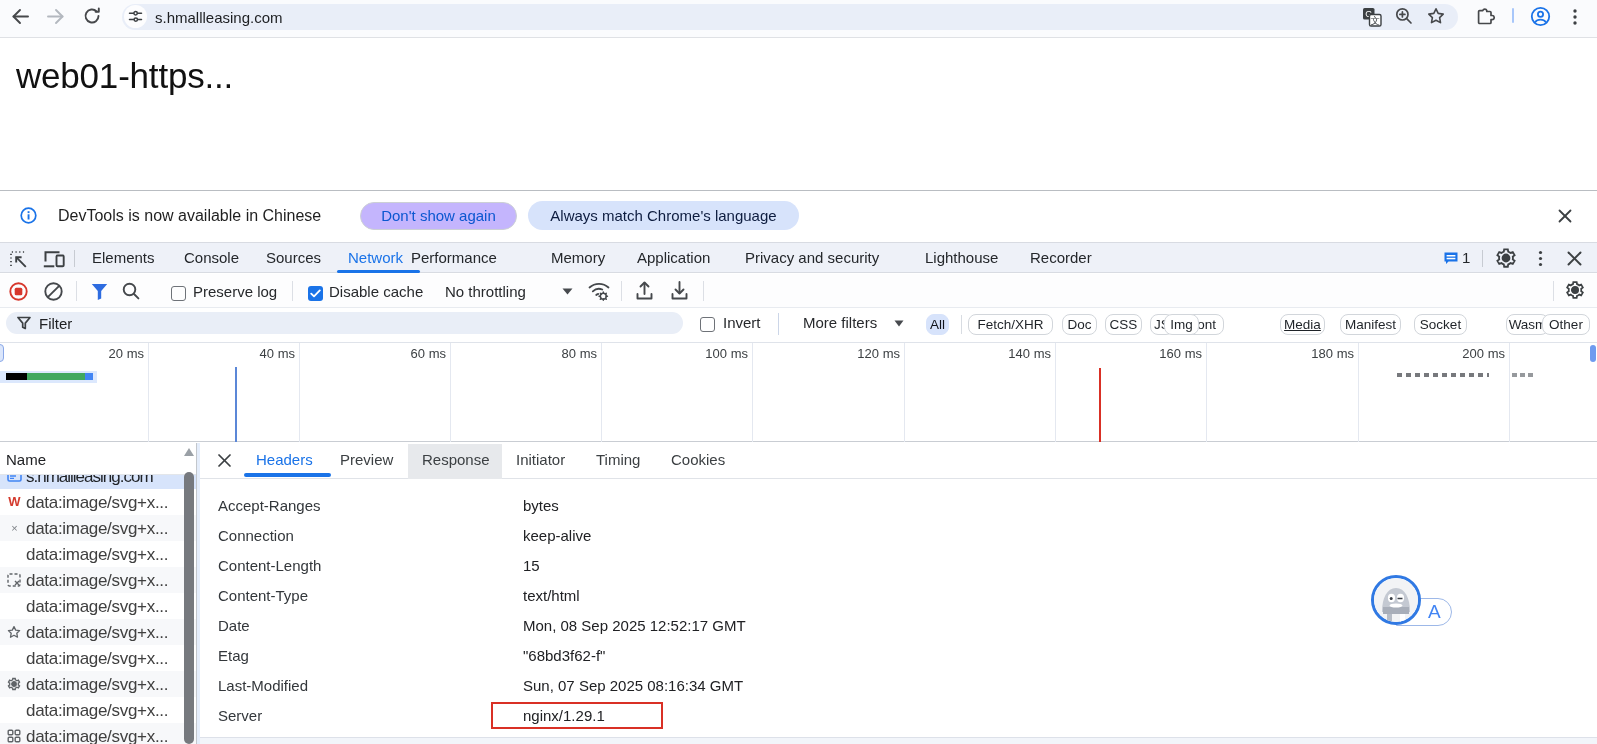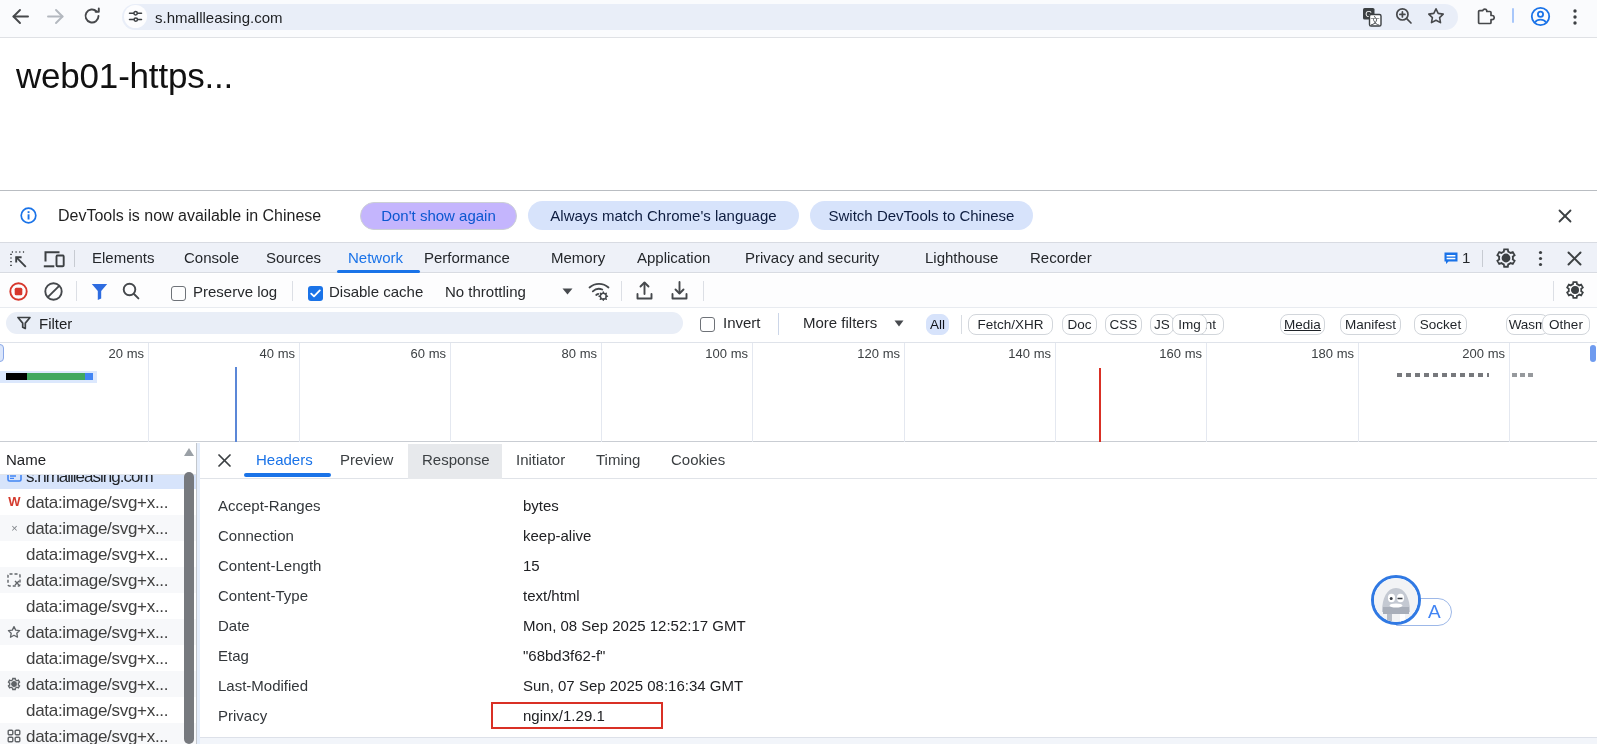--- a/index.html
+++ b/index.html
@@ -83,21 +83,20 @@
 
 <div class="abs" style="left:0;top:191px;width:1597px;height:51px;background:#fff;">
   <svg class="abs" style="left:20px;top:16px" width="17" height="17" viewBox="0 0 17 17" fill="none">
       <circle cx="8.5" cy="8.5" r="7.3" stroke="#1a73e8" stroke-width="1.7"></circle>
       <rect x="7.6" y="7.3" width="1.9" height="5.2" fill="#1a73e8"></rect>
       <rect x="7.6" y="4.2" width="1.9" height="1.9" fill="#1a73e8"></rect>
     </svg>
   <div class="abs" style="left:58px;top:16px;font-size:16px;color:#1f1f1f;">DevTools is now available in Chinese</div>
   <div class="abs" style="left:360px;top:11px;width:157px;height:28px;border:1px solid #ccd0d5;border-radius:14px;color:#0b57d0;font-size:15px;line-height:26px;text-align:center;background:#c4b5fd;">Don't show again</div>
   <div class="abs" style="left:528px;top:10px;width:271px;height:29px;background:#d7e3fb;border-radius:15px;color:#0d1c3f;font-size:15px;line-height:29px;text-align:center;">Always match Chrome's language</div>
-  <div class="abs" style="left:810px;top:10px;width:223px;height:29px;background:#d7e3fb;border-radius:15px;color:#0d1c3f;font-size:15px;line-height:29px;text-align:center;">Switch DevTools to Chinese</div>
   <svg class="abs" style="left:1557px;top:17px" width="16" height="16" viewBox="0 0 16 16" stroke="#3c4043" stroke-width="1.8" stroke-linecap="round">
       <path d="M2.5 2.5L13.5 13.5"></path>
       <path d="M13.5 2.5L2.5 13.5"></path>
     </svg>
 </div>
 
 <div class="abs" id="tabbar" style="left:0;top:242px;width:1597px;height:31px;background:#eef1f8;border-top:1px solid #d8dbe2;border-bottom:1px solid #d8dbe2;font-size:15px;color:#24272b;">
   <svg class="abs" style="left:9px;top:7px" width="19" height="19" viewBox="0 0 19 19" fill="none" stroke="#3c4043">
       <path d="M2 16V2h14" stroke-width="1.7" stroke-dasharray="1.2 2.5"></path>
       <path d="M7.2 7.2L16.8 16.8" stroke-width="1.9"></path>
@@ -107,21 +106,21 @@
       <path d="M2.5 10.5V1.2h14" stroke-width="2"></path>
       <path d="M0.8 15.3h10.5" stroke-width="2"></path>
       <rect x="13.5" y="4.5" width="7.2" height="10.8" rx="1.1" stroke-width="1.9" fill="#eef1f8"></rect>
     </svg>
   <div class="abs" style="left:74px;top:7px;width:1px;height:17px;background:#c7cbd2;"></div>
   <div class="abs" style="left:92px;top:6px;">Elements</div>
   <div class="abs" style="left:184px;top:6px;">Console</div>
   <div class="abs" style="left:266px;top:6px;">Sources</div>
   <div class="abs" style="left:348px;top:6px;color:#1a73e8;">Network</div>
   <div class="abs" style="left:337px;top:27px;width:83px;height:3px;background:#1a73e8;border-radius:2px;"></div>
-  <div class="abs" style="left:424px;top:6px;">Performance</div>
+  <div class="abs" style="left:411px;top:6px;">Performance</div>
   <div class="abs" style="left:551px;top:6px;">Memory</div>
   <div class="abs" style="left:637px;top:6px;">Application</div>
   <div class="abs" style="left:745px;top:6px;">Privacy and security</div>
   <div class="abs" style="left:925px;top:6px;">Lighthouse</div>
   <div class="abs" style="left:1030px;top:6px;">Recorder</div>
 
   <svg class="abs" style="left:1443px;top:7px" width="16" height="16" viewBox="0 0 16 16">
       <path d="M1.5 2.5h13v9h-9l-2.5 2.5v-2.5h-1.5z" fill="#1a73e8"></path>
       <rect x="3.6" y="5" width="8.8" height="1.5" fill="#fff"></rect>
       <rect x="3.6" y="7.8" width="8.8" height="1.5" fill="#fff"></rect>
@@ -220,21 +219,21 @@
   <svg class="abs" style="left:894px;top:12px" width="10" height="7" viewBox="0 0 10 7">
       <path d="M0.5 0.5h9L5 6.5z" fill="#474a4e"></path>
     </svg>
   <div class="abs chip" style="left:926px;width:23px;background:#d7e3fb;border-color:#d7e3fb;color:#10131a;">All</div>
   <div class="abs" style="left:961px;top:7px;width:1px;height:19px;background:#d8dce2;"></div>
   <div class="abs chip" style="left:968px;width:85px;">Fetch/XHR</div>
   <div class="abs chip" style="left:1062px;width:35px;">Doc</div>
   <div class="abs chip" style="left:1105px;width:37px;">CSS</div>
   <div class="abs chip" style="left:1150px;width:24px;">JS</div>
   <div class="abs chip" style="left:1181px;width:43px;">Font</div>
-  <div class="abs chip" style="left:1164px;width:35px;margin-left:8px;">Img</div>
+  <div class="abs chip" style="left:1164px;width:35px;">Img</div>
   <div class="abs chip" style="left:1280px;width:45px;text-decoration:underline;">Media</div>
   <div class="abs chip" style="left:1340px;width:61px;">Manifest</div>
   <div class="abs chip" style="left:1414px;width:53px;">Socket</div>
   <div class="abs chip" style="left:1506px;width:43px;">Wasm</div>
   <div class="abs chip" style="left:1542px;width:48px;">Other</div>
 </div>
 <style>
 .chip { top:6px; height:21px; border:1px solid #d2d6db; border-radius:8px; background:#fff; font-size:13.5px; color:#1f2328; line-height:19px; text-align:center; }
 </style>
 
@@ -398,21 +397,21 @@
   <div class="abs hn" style="top:114px">Content-Length</div>
     <div class="abs hv" style="top:114px">15</div>
   <div class="abs hn" style="top:144px">Content-Type</div>
     <div class="abs hv" style="top:144px">text/html</div>
   <div class="abs hn" style="top:174px">Date</div>
     <div class="abs hv" style="top:174px">Mon, 08 Sep 2025 12:52:17 GMT</div>
   <div class="abs hn" style="top:204px">Etag</div>
     <div class="abs hv" style="top:204px">"68bd3f62-f"</div>
   <div class="abs hn" style="top:234px">Last-Modified</div>
     <div class="abs hv" style="top:234px">Sun, 07 Sep 2025 08:16:34 GMT</div>
-  <div class="abs hn" style="top:264px">Privacy</div>
+  <div class="abs hn" style="top:264px">Server</div>
     <div class="abs hv" style="top:264px">nginx/1.29.1</div>
   <div class="abs" style="left:291px;top:259px;width:172px;height:27px;border:2px solid #d93025;"></div>
 
   <div class="abs" style="left:0;top:294px;width:1397px;height:7px;background:#f2f5fa;border-top:1px solid #dde1e9;"></div>
 </div>
 <style>
 .tbl2 { top:8px; font-size:15px; color:#3c4043; }
 .hn { left:18px; font-size:15px; color:#33373b; }
 .hv { left:323px; font-size:15px; color:#202124; }
 </style>

